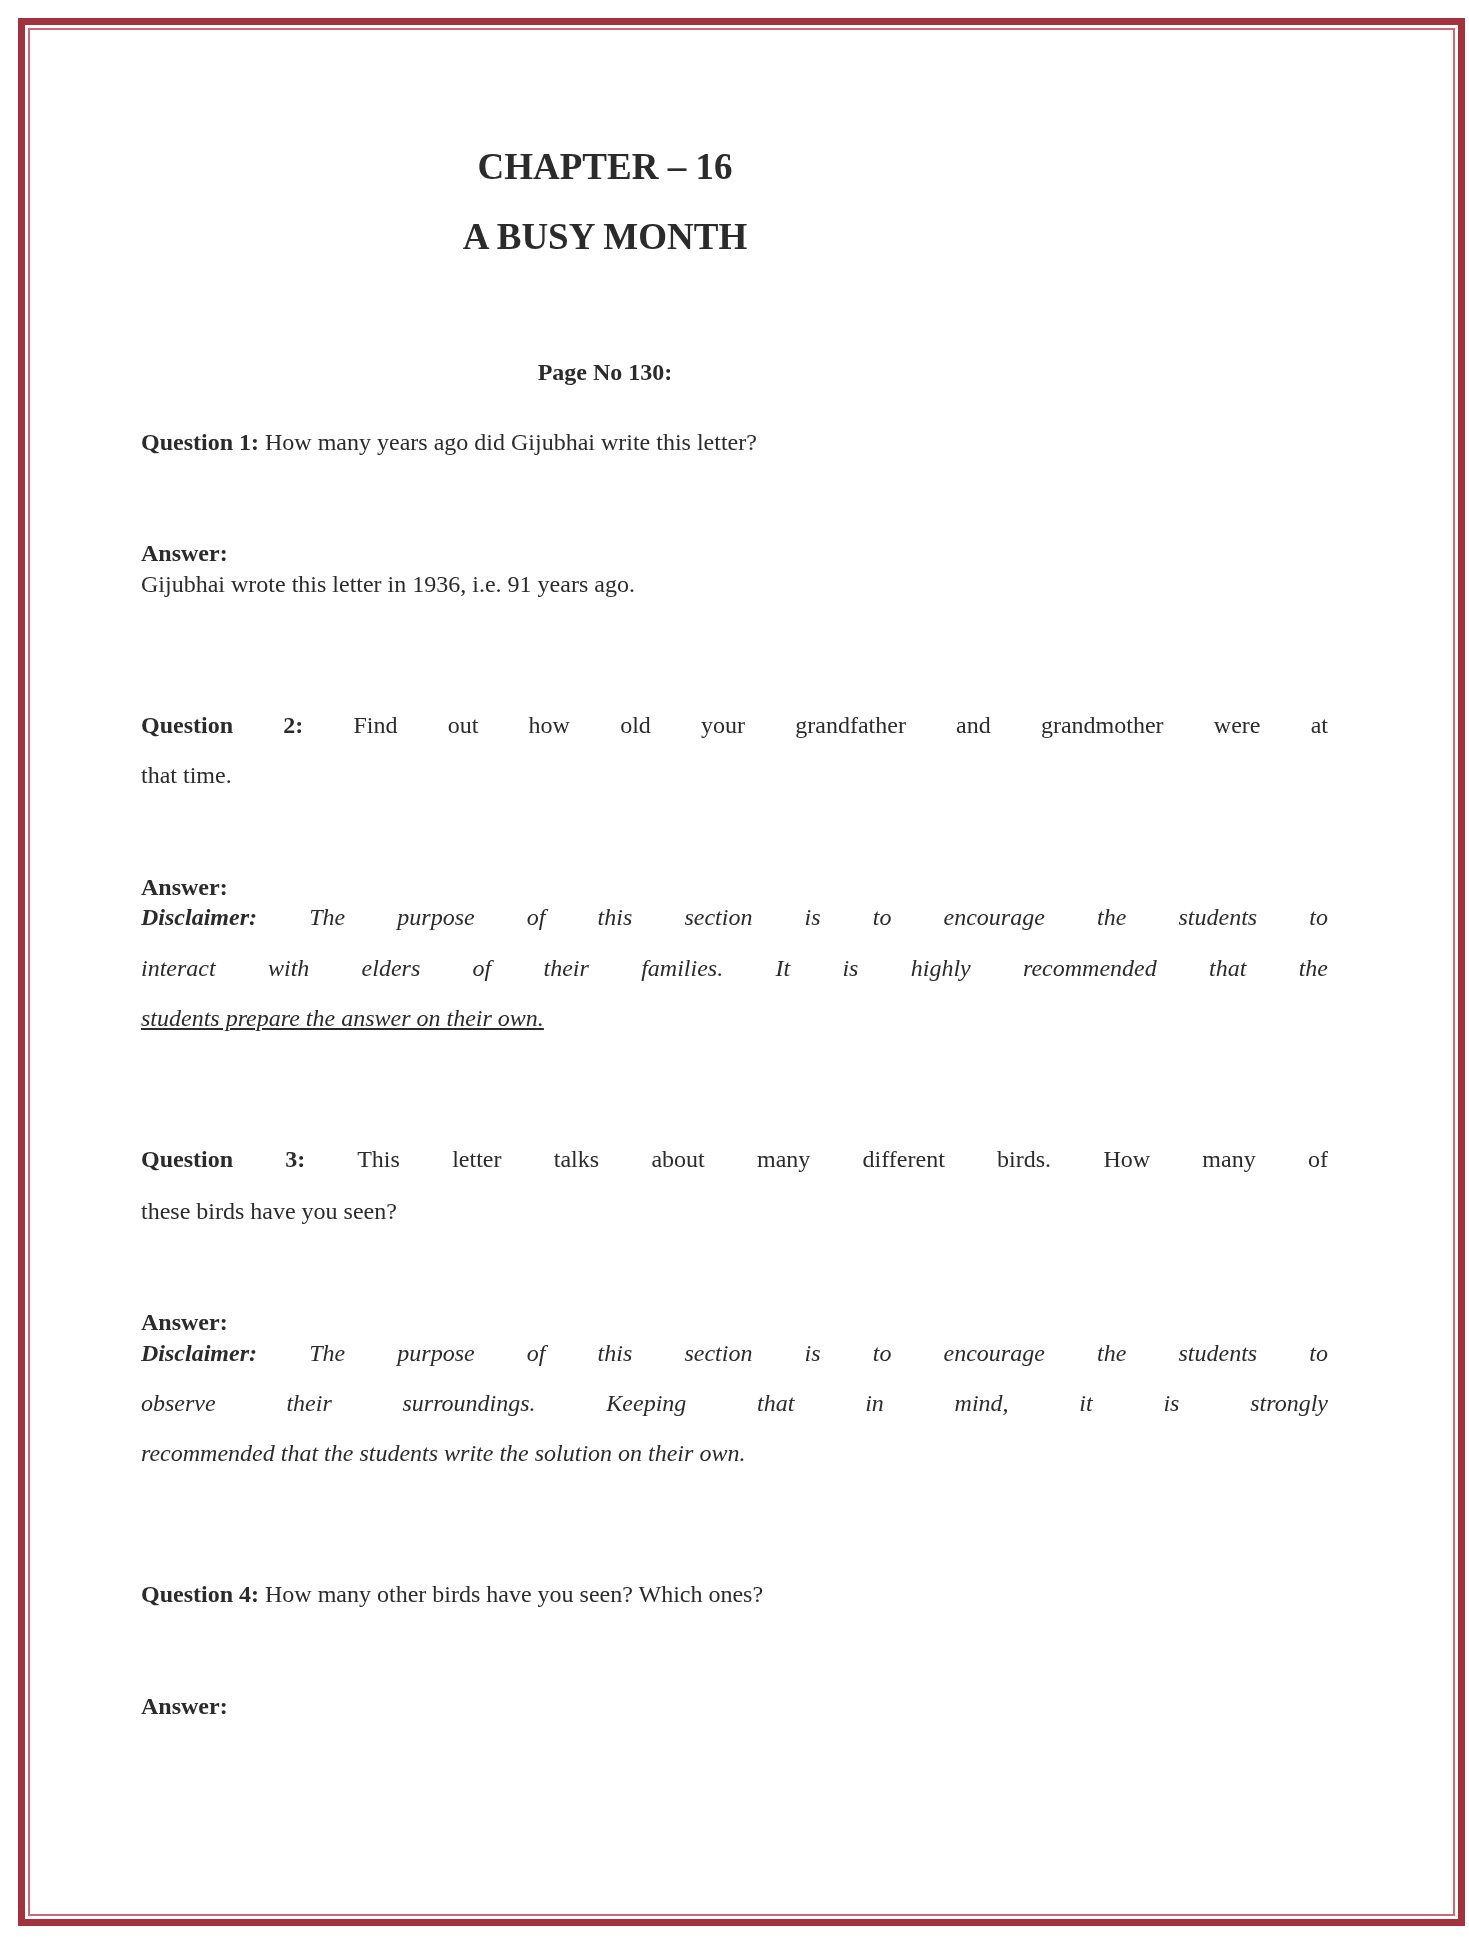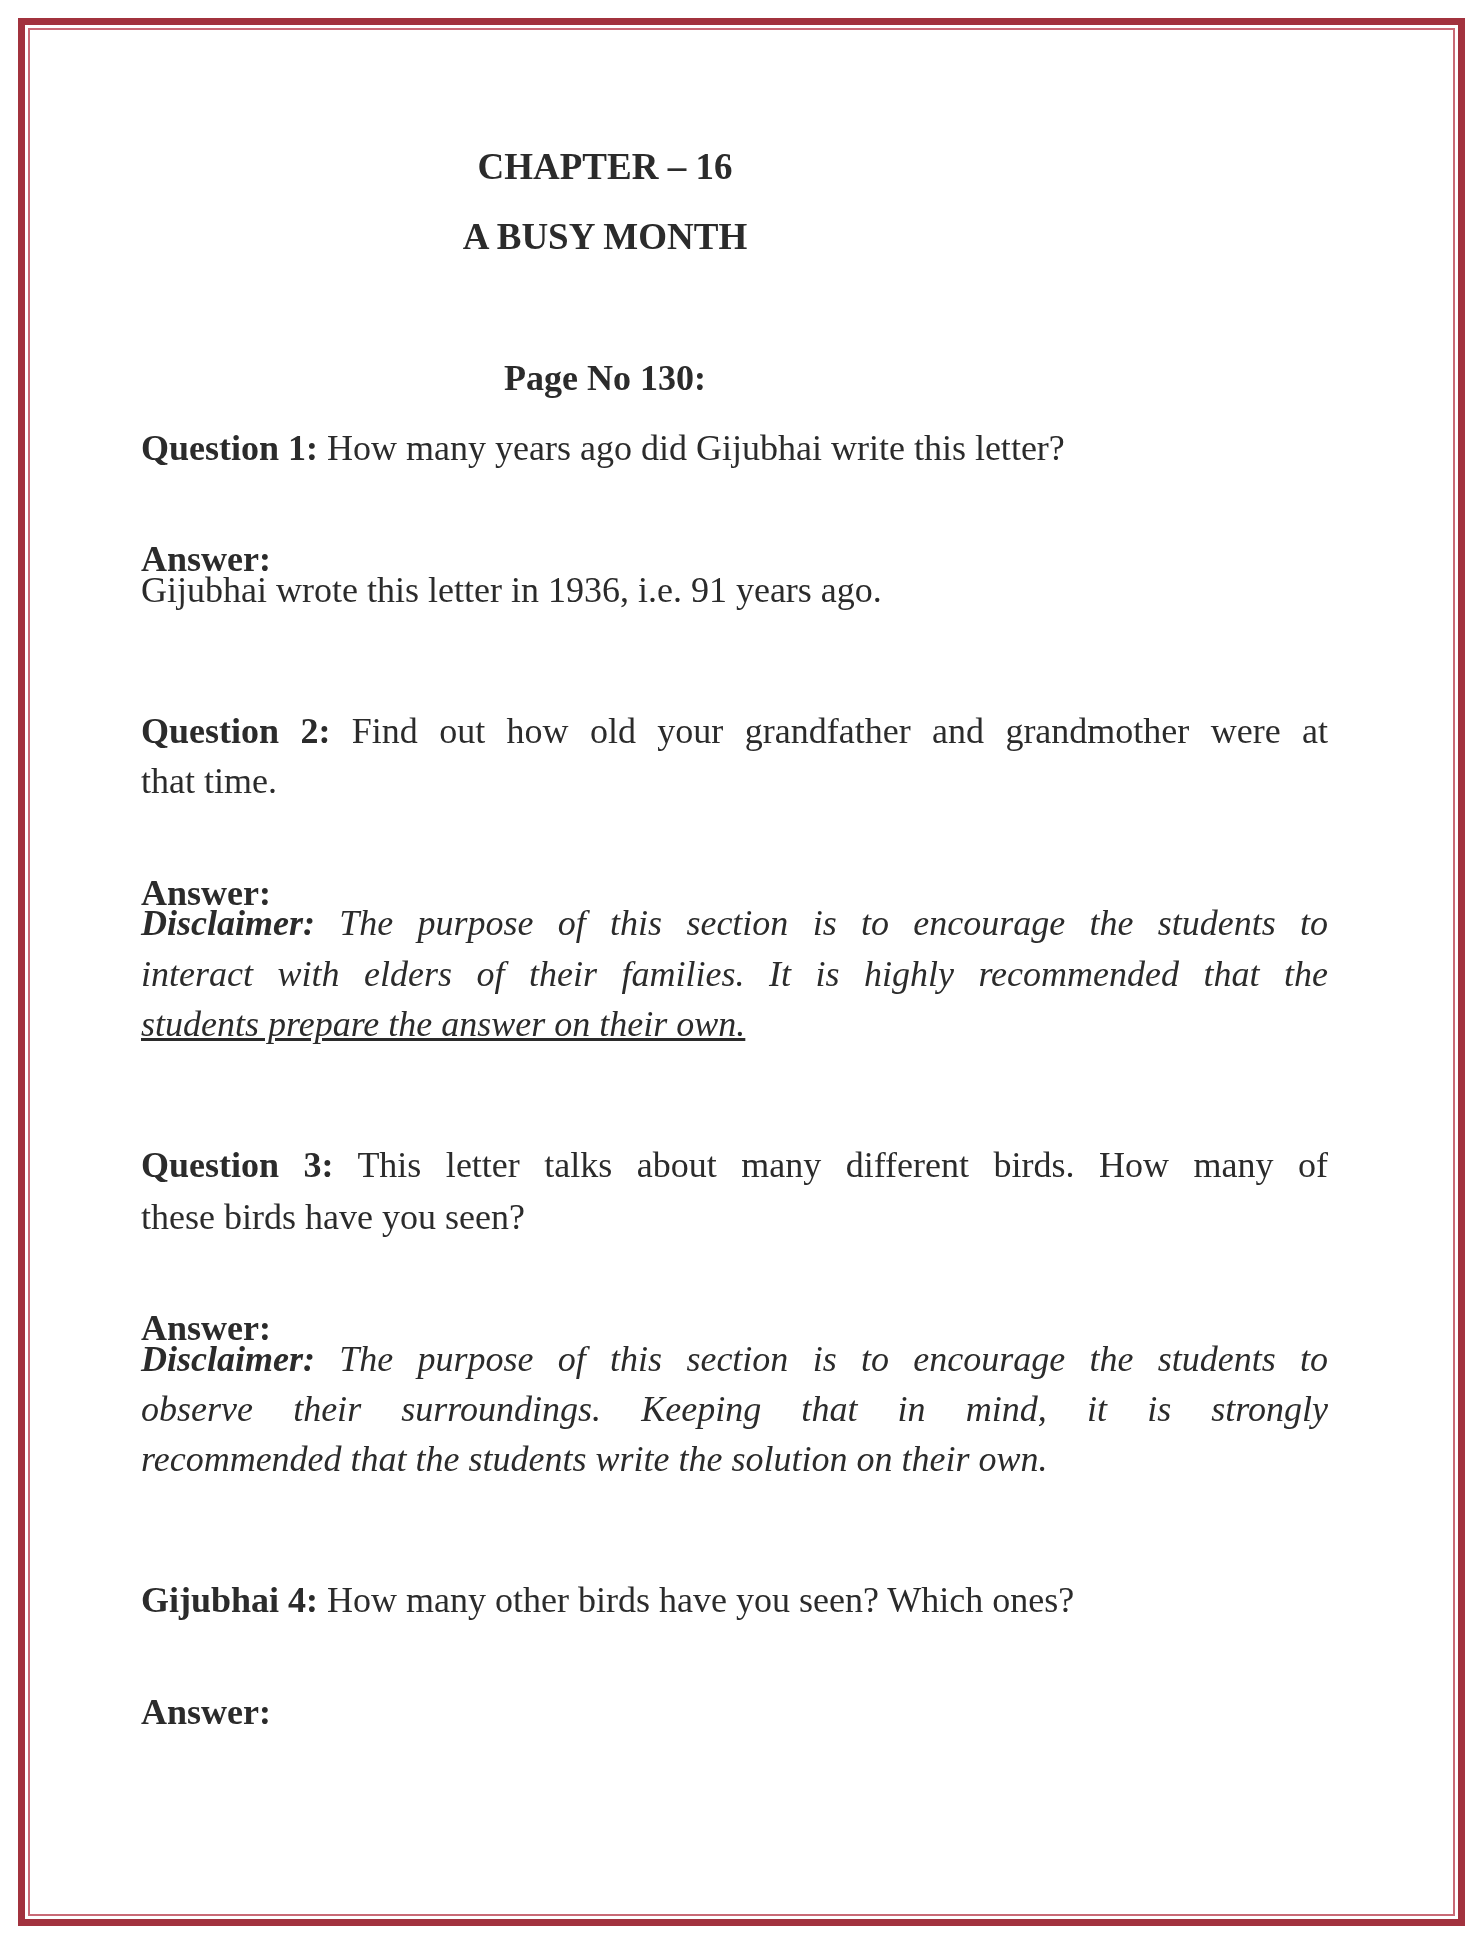--- a/index.html
+++ b/index.html
@@ -2,21 +2,21 @@
 <html><head>
 <meta charset="utf-8">
 <style>
   html, body { margin: 0; padding: 0; background: #ffffff; }
   body { width: 1469px; height: 1937px; position: relative; overflow: hidden;
          font-family: "Liberation Serif", "DejaVu Serif", serif; color: #2b2b2b; }
   .frame-outer { position: absolute; left: 18px; top: 18px; width: 1447px; height: 1908px;
                  box-sizing: border-box; border: 7px solid #a2323e; }
   .frame-inner { position: absolute; left: 28px; top: 28px; width: 1427px; height: 1888px;
                  box-sizing: border-box; border: 2px solid #c96a76; }
-  .line { position: absolute; white-space: nowrap; font-size: 36px; line-height: 1; }
+  .line { position: absolute; white-space: nowrap; font-size: 24px; line-height: 1; }
   .center { left: 0; width: 1210px; text-align: center; font-weight: bold; }
   .left { left: 141px; }
   .just { left: 141px; width: 1187px; text-align: justify; text-align-last: justify; white-space: normal; }
   .b { font-weight: bold; margin-top: 40px; }
   .i { font-style: italic; }
   .h1 { font-size: 37px; }
 </style>
 </head>
 <body>
 
@@ -54,16 +54,16 @@
 <div class="line left" style="top:1199px;">these birds have you seen?</div>
 <div class="line left b" style="top:1270px;">Answer:</div>
 <div class="line just i" style="top:1341px;">
   <span class="b">Disclaimer:</span>
   <span>The purpose of this section is to encourage the students to</span>
 </div>
 <div class="line just i" style="top:1391px;">observe their surroundings. Keeping that in mind, it is strongly</div>
 <div class="line left i" style="top:1441px;">recommended that the students write the solution on their own.</div>
 
 <div class="line left" style="top:1582px;">
-  <span class="b">Gijubhai 4:</span>
+  <span class="b">Question 4:</span>
   <span>How many other birds have you seen? Which ones?</span>
 </div>
 <div class="line left b" style="top:1654px;">Answer:</div>
 
 </body></html>

